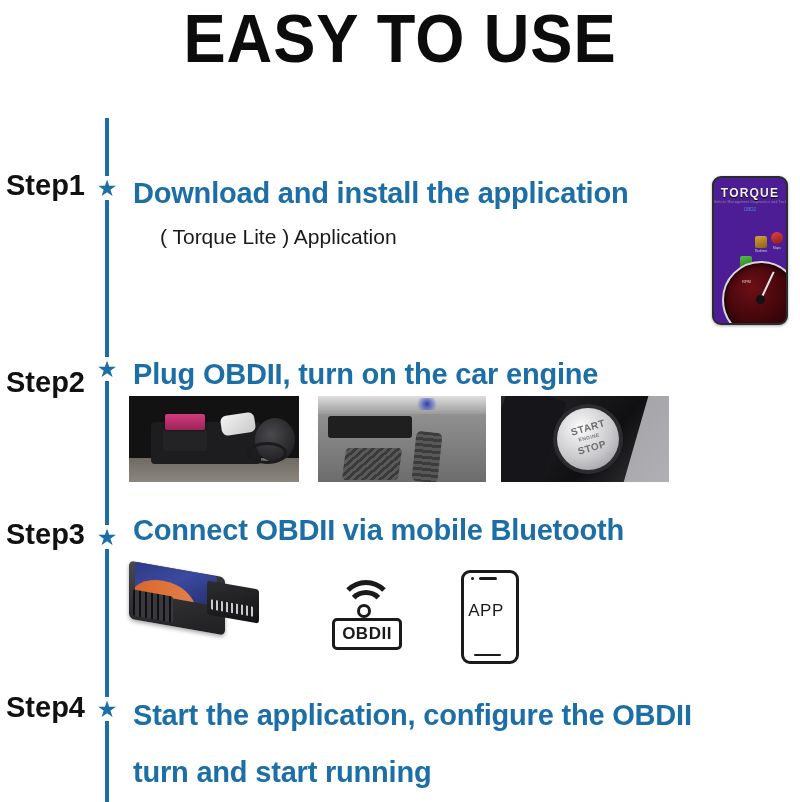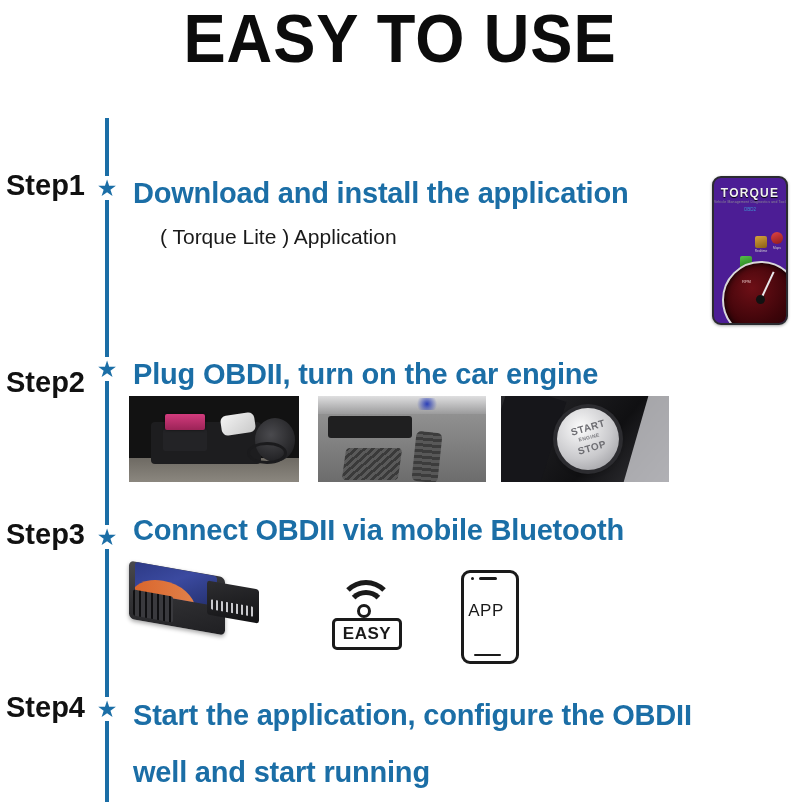--- a/index.html
+++ b/index.html
@@ -468,28 +468,28 @@
     </div>
   <div class="dongle-vents"></div>
   <div class="dongle-plug"></div>
   <div class="dongle-pins"></div>
 </div>
 
 <div class="wifi-icon">
   <div class="wifi-arc wifi-a1"></div>
   <div class="wifi-arc wifi-a2"></div>
   <div class="wifi-dot"></div>
-  <div class="wifi-box">EASY</div>
+  <div class="wifi-box">OBDII</div>
 </div>
 
 <div class="phone-icon">
   <div class="phone-dot"></div>
   <div class="phone-speaker"></div>
   <div class="phone-label">APP</div>
   <div class="phone-home"></div>
 </div>
 
 <div class="step-label" style="top:691px">Step4</div>
 <div class="star" style="top:697px">
     <span>★</span>
   </div>
 <div class="step-head" style="top:690px">Start the application, configure the OBDII</div>
-<div class="step-head" style="top:747px">well and start running</div>
+<div class="step-head" style="top:747px">turn and start running</div>
 
 </body></html>

